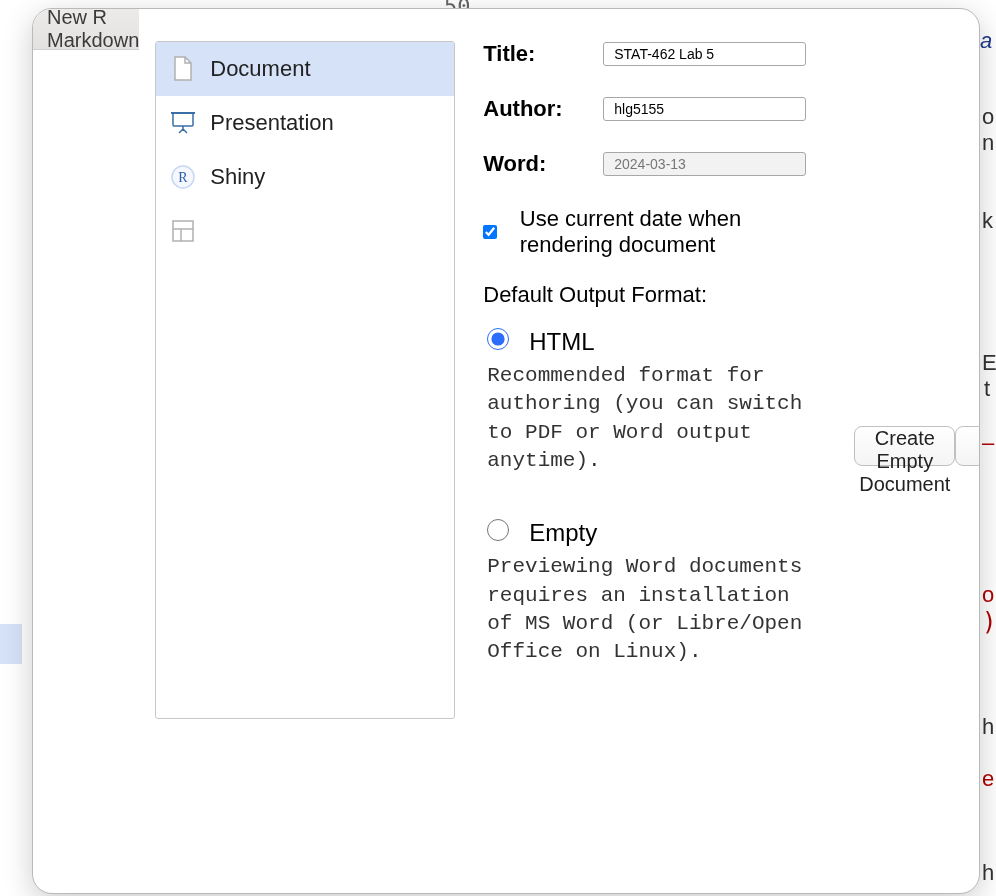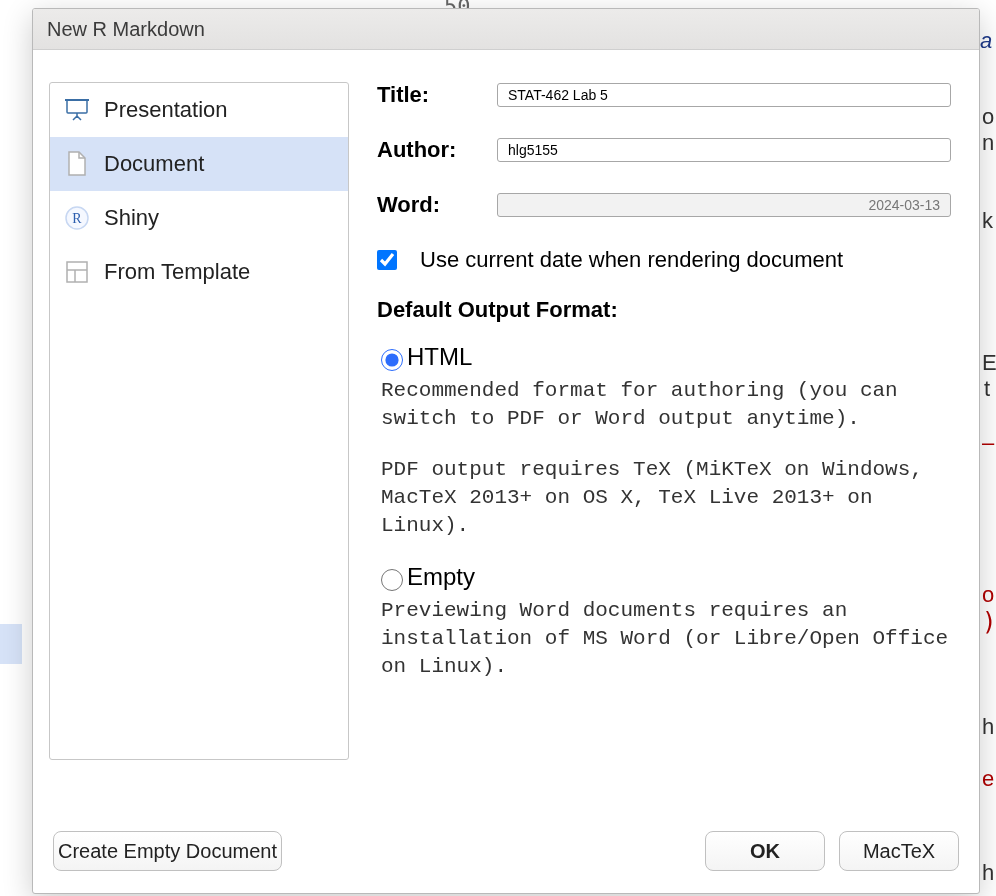--- a/index.html
+++ b/index.html
@@ -25,24 +25,24 @@
     color: #333;
   }
   .dialog {
     position: absolute;
     top: 8px;
     left: 32px;
     width: 946px;
     height: 884px;
     background: #fff;
     border: 1px solid #b9b9b9;
-    border-radius: 3px;
+    border-radius: 20px;
     box-shadow: 0 8px 30px rgba(0,0,0,0.20);
     display: flex;
-    flex-direction: column;
+    flex-direction: row;
     overflow: hidden;
   }
   .titlebar {
     height: 40px;
     background: linear-gradient(#ecebea, #e3e2e1);
     border-bottom: 1px solid #cfcfcf;
     display: flex;
     align-items: center;
     padding-left: 14px;
     font-size: 20px;
@@ -105,47 +105,46 @@
     height: 24px;
     border: 1px solid #a7a7a7;
     border-radius: 3px;
     font-size: 14px;
     padding: 0 10px;
     box-sizing: border-box;
   }
   .row input.text-input[disabled] {
     background: #f2f2f2;
     color: #777;
-    text-align: right;
   }
   .check-row {
     display: flex;
     align-items: center;
     gap: 23px;
     font-size: 22px;
     margin-bottom: 24px;
   }
   input[type="checkbox"] {
     width: 20px;
     height: 20px;
     margin: 0;
   }
   .section-label {
-    font-weight: 700;
+    font-weight: 400;
     font-size: 22px;
     margin-bottom: 20px;
   }
   .option {
     margin-bottom: 22px;
     padding-left: 4px;
   }
   .option .radio-line {
     display: flex;
-    align-items: flex-end;
-    gap: 4px;
+    align-items: flex-start;
+    gap: 20px;
     font-size: 24px;
     margin-bottom: 6px;
   }
   input[type="radio"] {
     width: 22px;
     height: 22px;
     margin: 0;
     accent-color: #2d6dfc;
   }
   .option .desc {
@@ -195,57 +194,56 @@
   <div style="position:absolute;top:624px;left:-2px;width:24px;height:40px;background:#d6e2f7;"></div>
 </div>
 
 <div class="dialog">
   <div class="titlebar">
     <span>New R Markdown</span>
   </div>
 
   <div class="body">
     <div class="sidebar">
+      <div class="sidebar-item selected">
+        <span class="sidebar-icon">
+          <svg width="22" height="26" viewBox="0 0 22 26">
+              <path d="M3 1h10l6 6v17H3z" fill="#fff" stroke="#b0b0b0" stroke-width="1.5"></path>
+              <path d="M13 1v6h6" fill="none" stroke="#b0b0b0" stroke-width="1.5"></path>
+            </svg>
+        </span>
+        <span>Document</span>
+      </div>
       <div class="sidebar-item">
         <span class="sidebar-icon">
           <svg width="26" height="24" viewBox="0 0 26 24">
               <rect x="3" y="2" width="20" height="13" rx="1" fill="#fff" stroke="#3a6ea5" stroke-width="1.5"></rect>
               <path d="M13 15v5M9 22l4-4 4 4" stroke="#3a6ea5" stroke-width="1.5" fill="none"></path>
               <line x1="1" y1="2" x2="25" y2="2" stroke="#3a6ea5" stroke-width="2"></line>
             </svg>
         </span>
         <span>Presentation</span>
       </div>
-      <div class="sidebar-item selected">
-        <span class="sidebar-icon">
-          <svg width="22" height="26" viewBox="0 0 22 26">
-              <path d="M3 1h10l6 6v17H3z" fill="#fff" stroke="#b0b0b0" stroke-width="1.5"></path>
-              <path d="M13 1v6h6" fill="none" stroke="#b0b0b0" stroke-width="1.5"></path>
-            </svg>
-        </span>
-        <span>Document</span>
-      </div>
       <div class="sidebar-item">
         <span class="sidebar-icon">
           <svg width="26" height="26" viewBox="0 0 26 26">
               <circle cx="13" cy="13" r="11" fill="#f5f8ff" stroke="#c7d7f2" stroke-width="1.5"></circle>
               <text x="13" y="18" text-anchor="middle" font-size="14" fill="#2b5dae" font-family="serif">R</text>
             </svg>
         </span>
         <span>Shiny</span>
       </div>
       <div class="sidebar-item">
         <span class="sidebar-icon">
           <svg width="24" height="24" viewBox="0 0 24 24">
               <rect x="2" y="2" width="20" height="20" fill="none" stroke="#b0b0b0" stroke-width="1.5"></rect>
               <line x1="2" y1="10" x2="22" y2="10" stroke="#b0b0b0" stroke-width="1.5"></line>
               <line x1="10" y1="10" x2="10" y2="22" stroke="#b0b0b0" stroke-width="1.5"></line>
             </svg>
         </span>
-        <span>From Template</span>
       </div>
     </div>
 
     <div class="form">
       <div class="row">
         <label class="field-label">Title:</label>
         <input class="text-input" type="text" value="STAT-462 Lab 5" style="">
       </div>
       <div class="row">
         <label class="field-label">Author:</label>
@@ -264,21 +262,20 @@
 
       <div class="option">
         <div class="radio-line">
           <input type="radio" name="fmt" checked="" style="">
           <span>HTML</span>
         </div>
         <div class="desc">Recommended format for authoring (you can switch to PDF or Word output anytime).</div>
       </div>
 
       <div class="option">
-        <div class="desc">PDF output requires TeX (MiKTeX on Windows, MacTeX 2013+ on OS X, TeX Live 2013+ on Linux).</div>
       </div>
 
       <div class="option">
         <div class="radio-line">
           <input type="radio" name="fmt" style="">
           <span>Empty</span>
         </div>
         <div class="desc">Previewing Word documents requires an installation of MS Word (or Libre/Open Office on Linux).</div>
       </div>
     </div>

